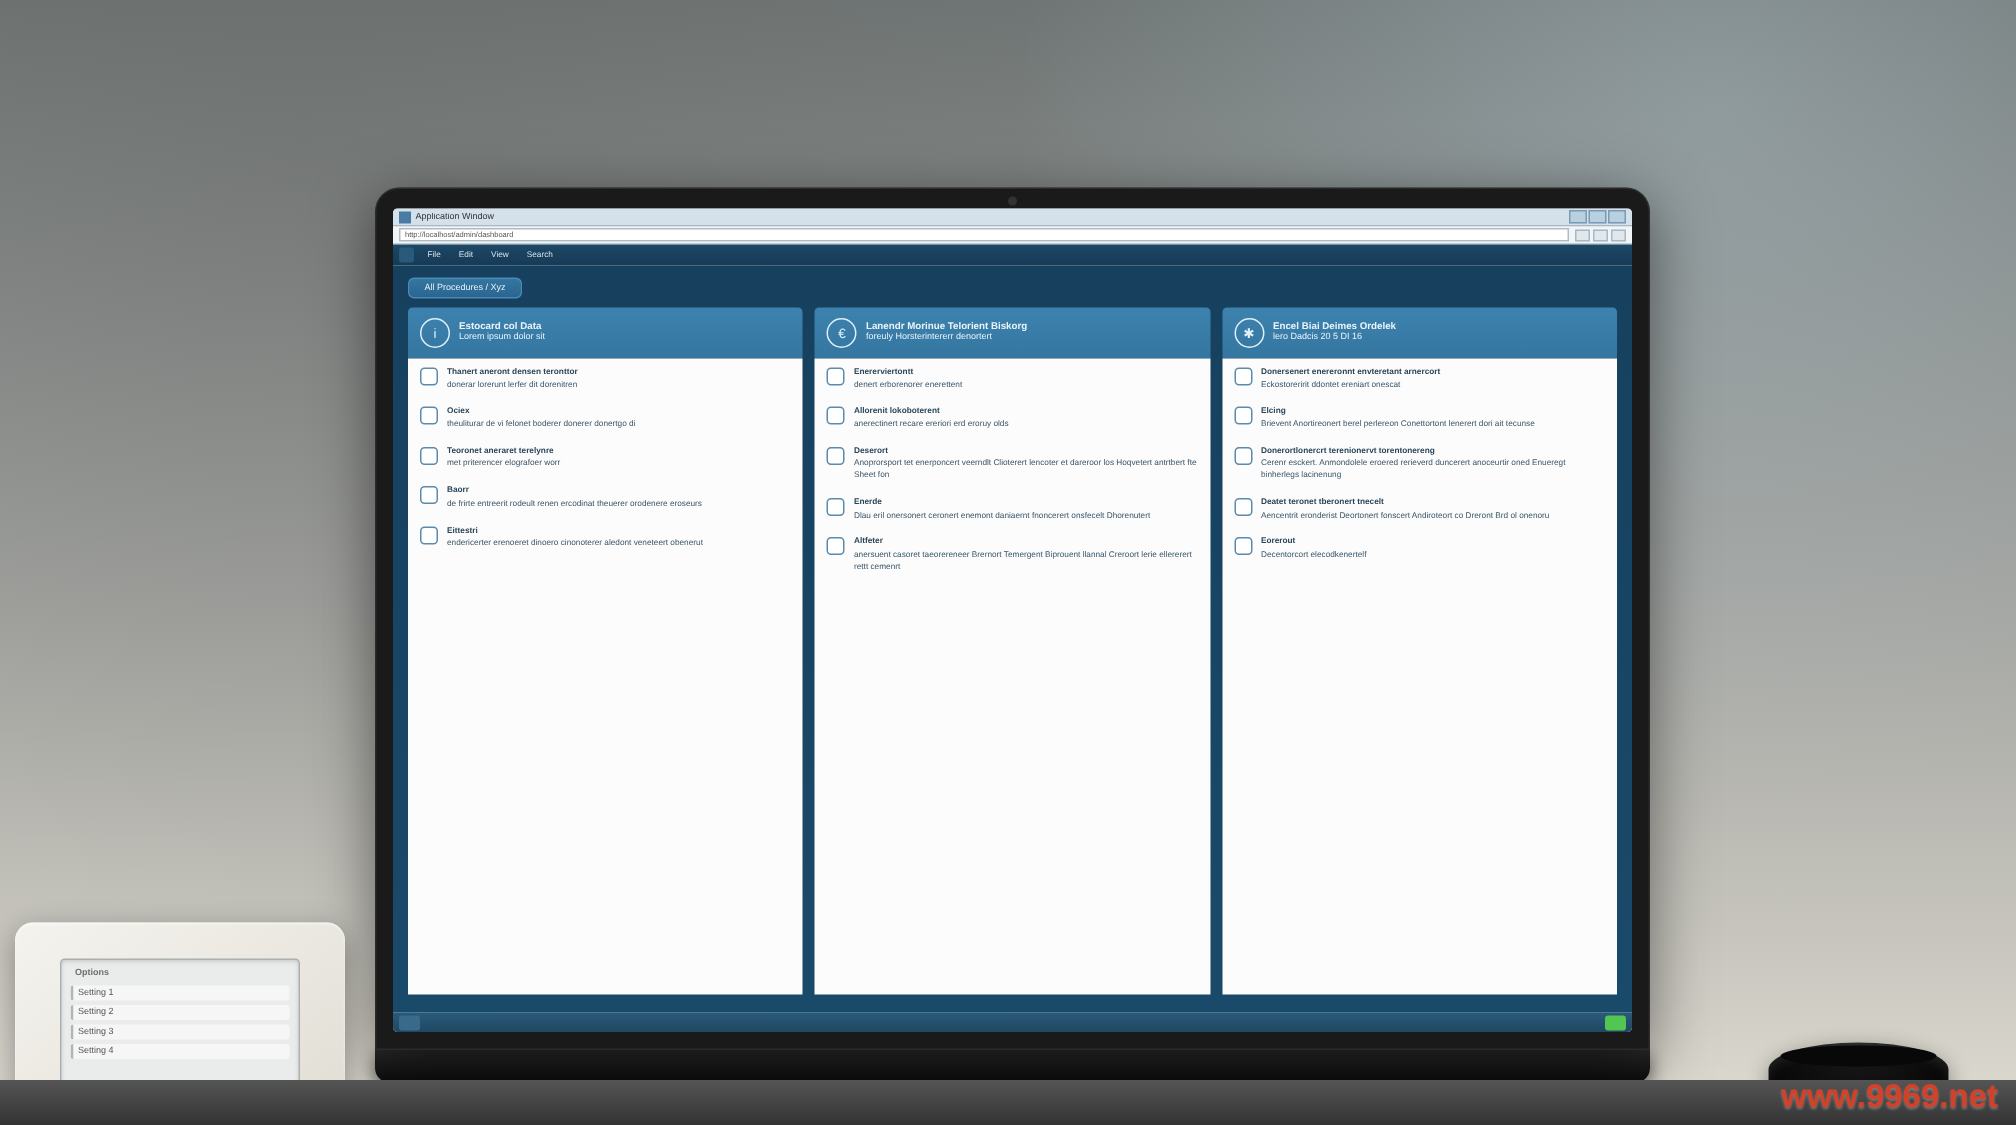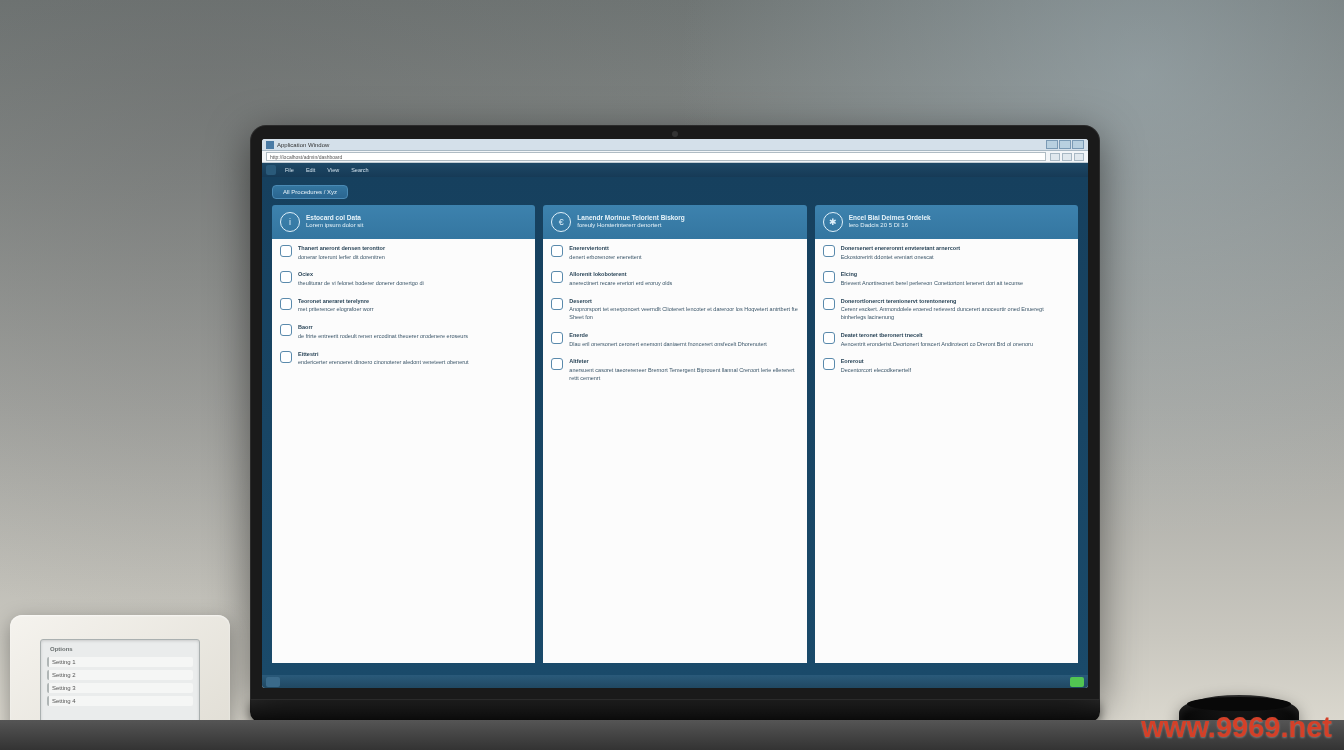--- a/index.html
+++ b/index.html
@@ -269,21 +269,21 @@
   height: 14px;
   background: #080808;
   border-radius: 50%;
 }
 
 .watermark {
   position: absolute;
   right: 12px;
   bottom: 6px;
   font-family: Arial, sans-serif;
-  font-size: 29px;
+  font-size: 22px;
   font-weight: bold;
   color: #d44028;
   text-shadow: 0 1px 2px rgba(255,255,255,0.3);
 }
 </style>
 </head>
 <body>
 
 <div class="wall-texture"></div>
 

